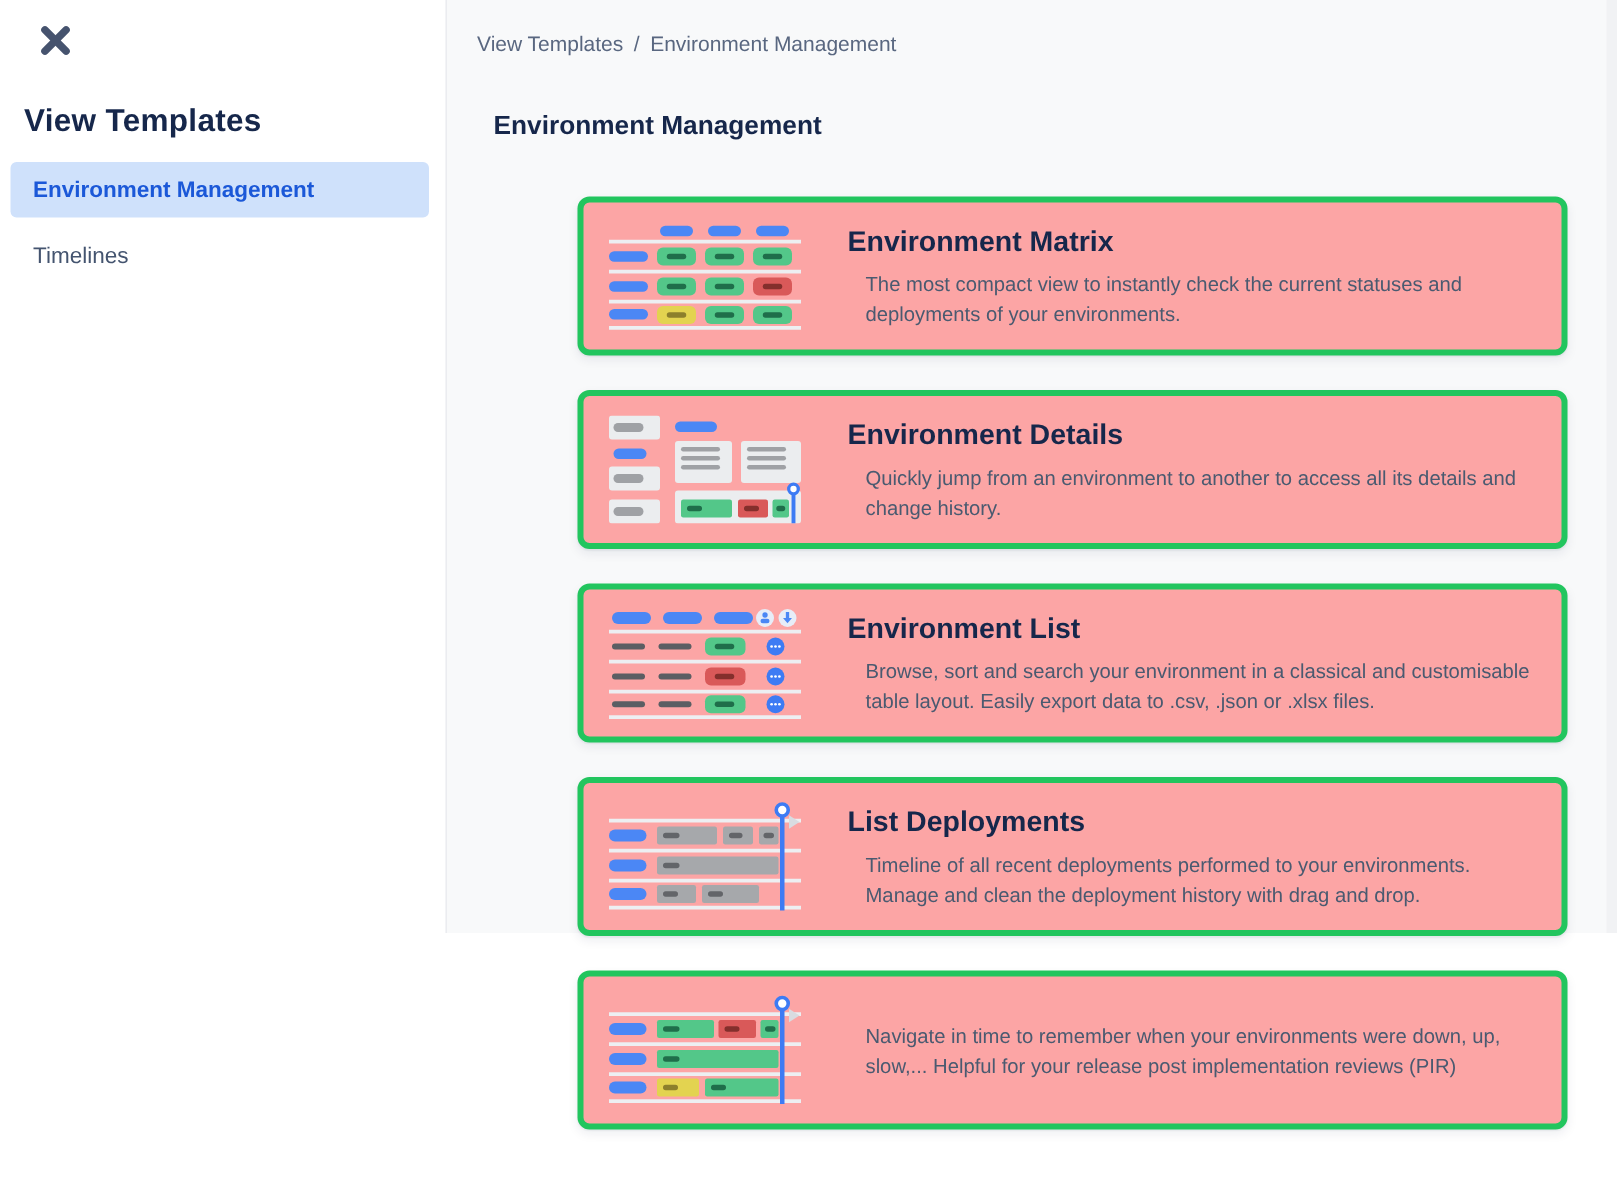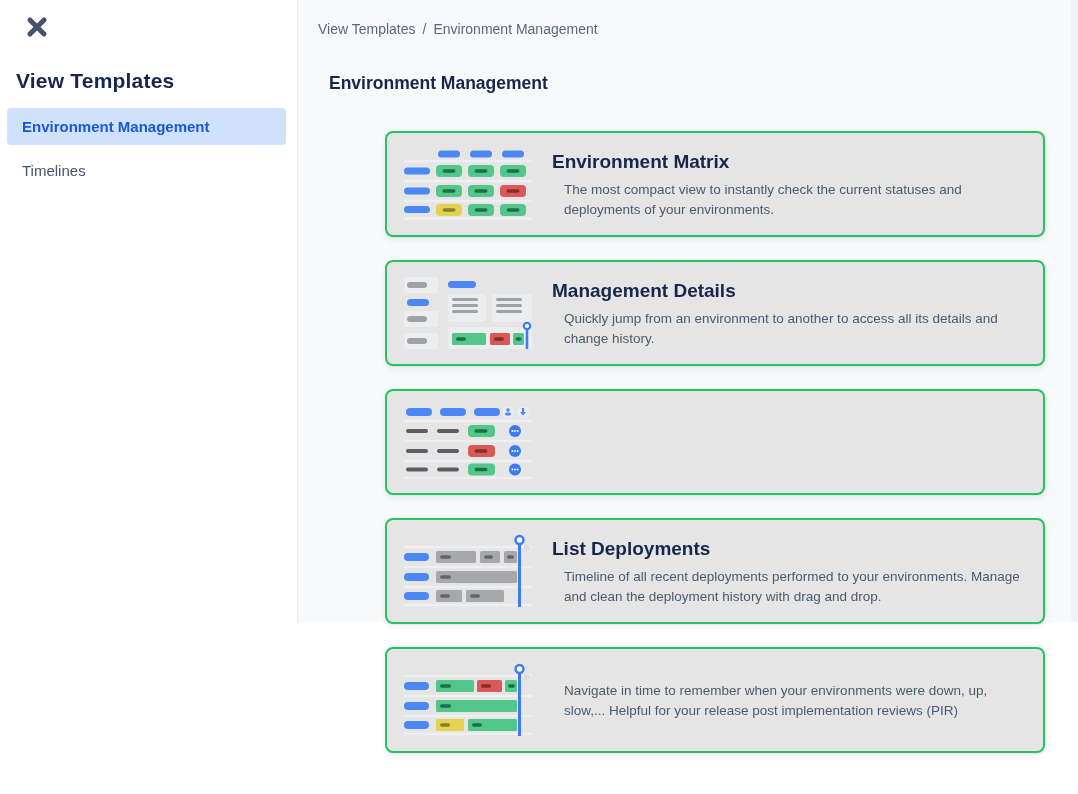--- a/index.html
+++ b/index.html
@@ -79,28 +79,28 @@
   }
   .cards {
     margin: 37px 0 0 87px;
     width: 660px;
     display: flex;
     flex-direction: column;
     gap: 23px;
   }
   .card {
     height: 106px;
-    background: #e5e5e5;
-    border: 2px solid #22c55e;
+    background: #fca5a5;
+    border: 4px solid #22c55e;
     border-radius: 8px;
     box-shadow: 0 1px 1px rgba(9,30,66,.05), 0 3px 7px rgba(9,30,66,.07);
     display: flex;
     align-items: center;
     padding: 0 20px 0 17px;
-    gap: 20px;
+    gap: 31px;
     cursor: pointer;
   }
   .thumb { width: 128px; flex-shrink: 0; display: flex; align-items: center; }
   .card-text { flex: 1; padding-top: 2px; }
   .card-title {
     font-size: 19px;
     font-weight: 700;
     color: #16274b;
     margin-bottom: 7px;
   }
@@ -214,21 +214,21 @@
             <rect x="52" y="60.2" width="10" height="3.6" rx="1.8" fill="#1f6e4a"></rect>
           <rect x="86" y="56" width="20" height="12" rx="1.5" fill="#d95959"></rect>
             <rect x="90" y="60.2" width="10" height="3.6" rx="1.8" fill="#842f2c"></rect>
           <rect x="109" y="56" width="11" height="12" rx="1.5" fill="#53c789"></rect>
             <rect x="111.5" y="60.2" width="6" height="3.6" rx="1.8" fill="#1f6e4a"></rect>
           <line x1="123" y1="50" x2="123" y2="72" stroke="#3d7bf4" stroke-width="2.6"></line>
           <circle cx="123" cy="49" r="3.2" fill="#ffffff" stroke="#3d7bf4" stroke-width="2.2"></circle>
         </svg>
       </div>
       <div class="card-text">
-        <div class="card-title">Management Details</div>
+        <div class="card-title">Environment Details</div>
         <p class="card-desc">Quickly jump from an environment to another to access all its details and change history.</p>
       </div>
     </div>
 
     <div class="card">
       <div class="thumb">
         <svg width="128" height="76" viewBox="0 0 128 76">
           <rect x="2" y="4" width="26" height="8" rx="4" fill="#4b87f5"></rect>
           <rect x="36" y="4" width="26" height="8" rx="4" fill="#4b87f5"></rect>
           <rect x="70" y="4" width="26" height="8" rx="4" fill="#4b87f5"></rect>
@@ -264,20 +264,24 @@
           <rect x="2" y="63.5" width="22" height="4" rx="2" fill="#5b5e63"></rect>
           <rect x="33" y="63.5" width="22" height="4" rx="2" fill="#5b5e63"></rect>
           <rect x="64" y="59.5" width="27" height="12" rx="4" fill="#53c789"></rect>
             <rect x="70.5" y="63.7" width="13" height="3.6" rx="1.8" fill="#1f6e4a"></rect>
           <circle cx="111" cy="65.5" r="6" fill="#3d7bf4"></circle>
           <circle cx="108.4" cy="65.5" r="0.9" fill="#ffffff"></circle>
             <circle cx="111" cy="65.5" r="0.9" fill="#ffffff"></circle>
             <circle cx="113.6" cy="65.5" r="0.9" fill="#ffffff"></circle>
         </svg>
       </div>
+      <div class="card-text">
+        <div class="card-title">Environment List</div>
+        <p class="card-desc">Browse, sort and search your environment in a classical and customisable table layout. Easily export data to .csv, .json or .xlsx files.</p>
+      </div>
     </div>
 
     <div class="card">
       <div class="thumb">
         <svg width="128" height="76" viewBox="0 0 128 76">
           <line x1="0" y1="14" x2="128" y2="14" stroke="#edeff2" stroke-width="2.5"></line>
           <line x1="0" y1="34" x2="128" y2="34" stroke="#edeff2" stroke-width="2.5"></line>
           <line x1="0" y1="54" x2="128" y2="54" stroke="#edeff2" stroke-width="2.5"></line>
           <line x1="0" y1="72" x2="128" y2="72" stroke="#edeff2" stroke-width="2.5"></line>
           <polygon points="120,10.5 127,15 120,19.5" fill="#d9dce1"></polygon>

